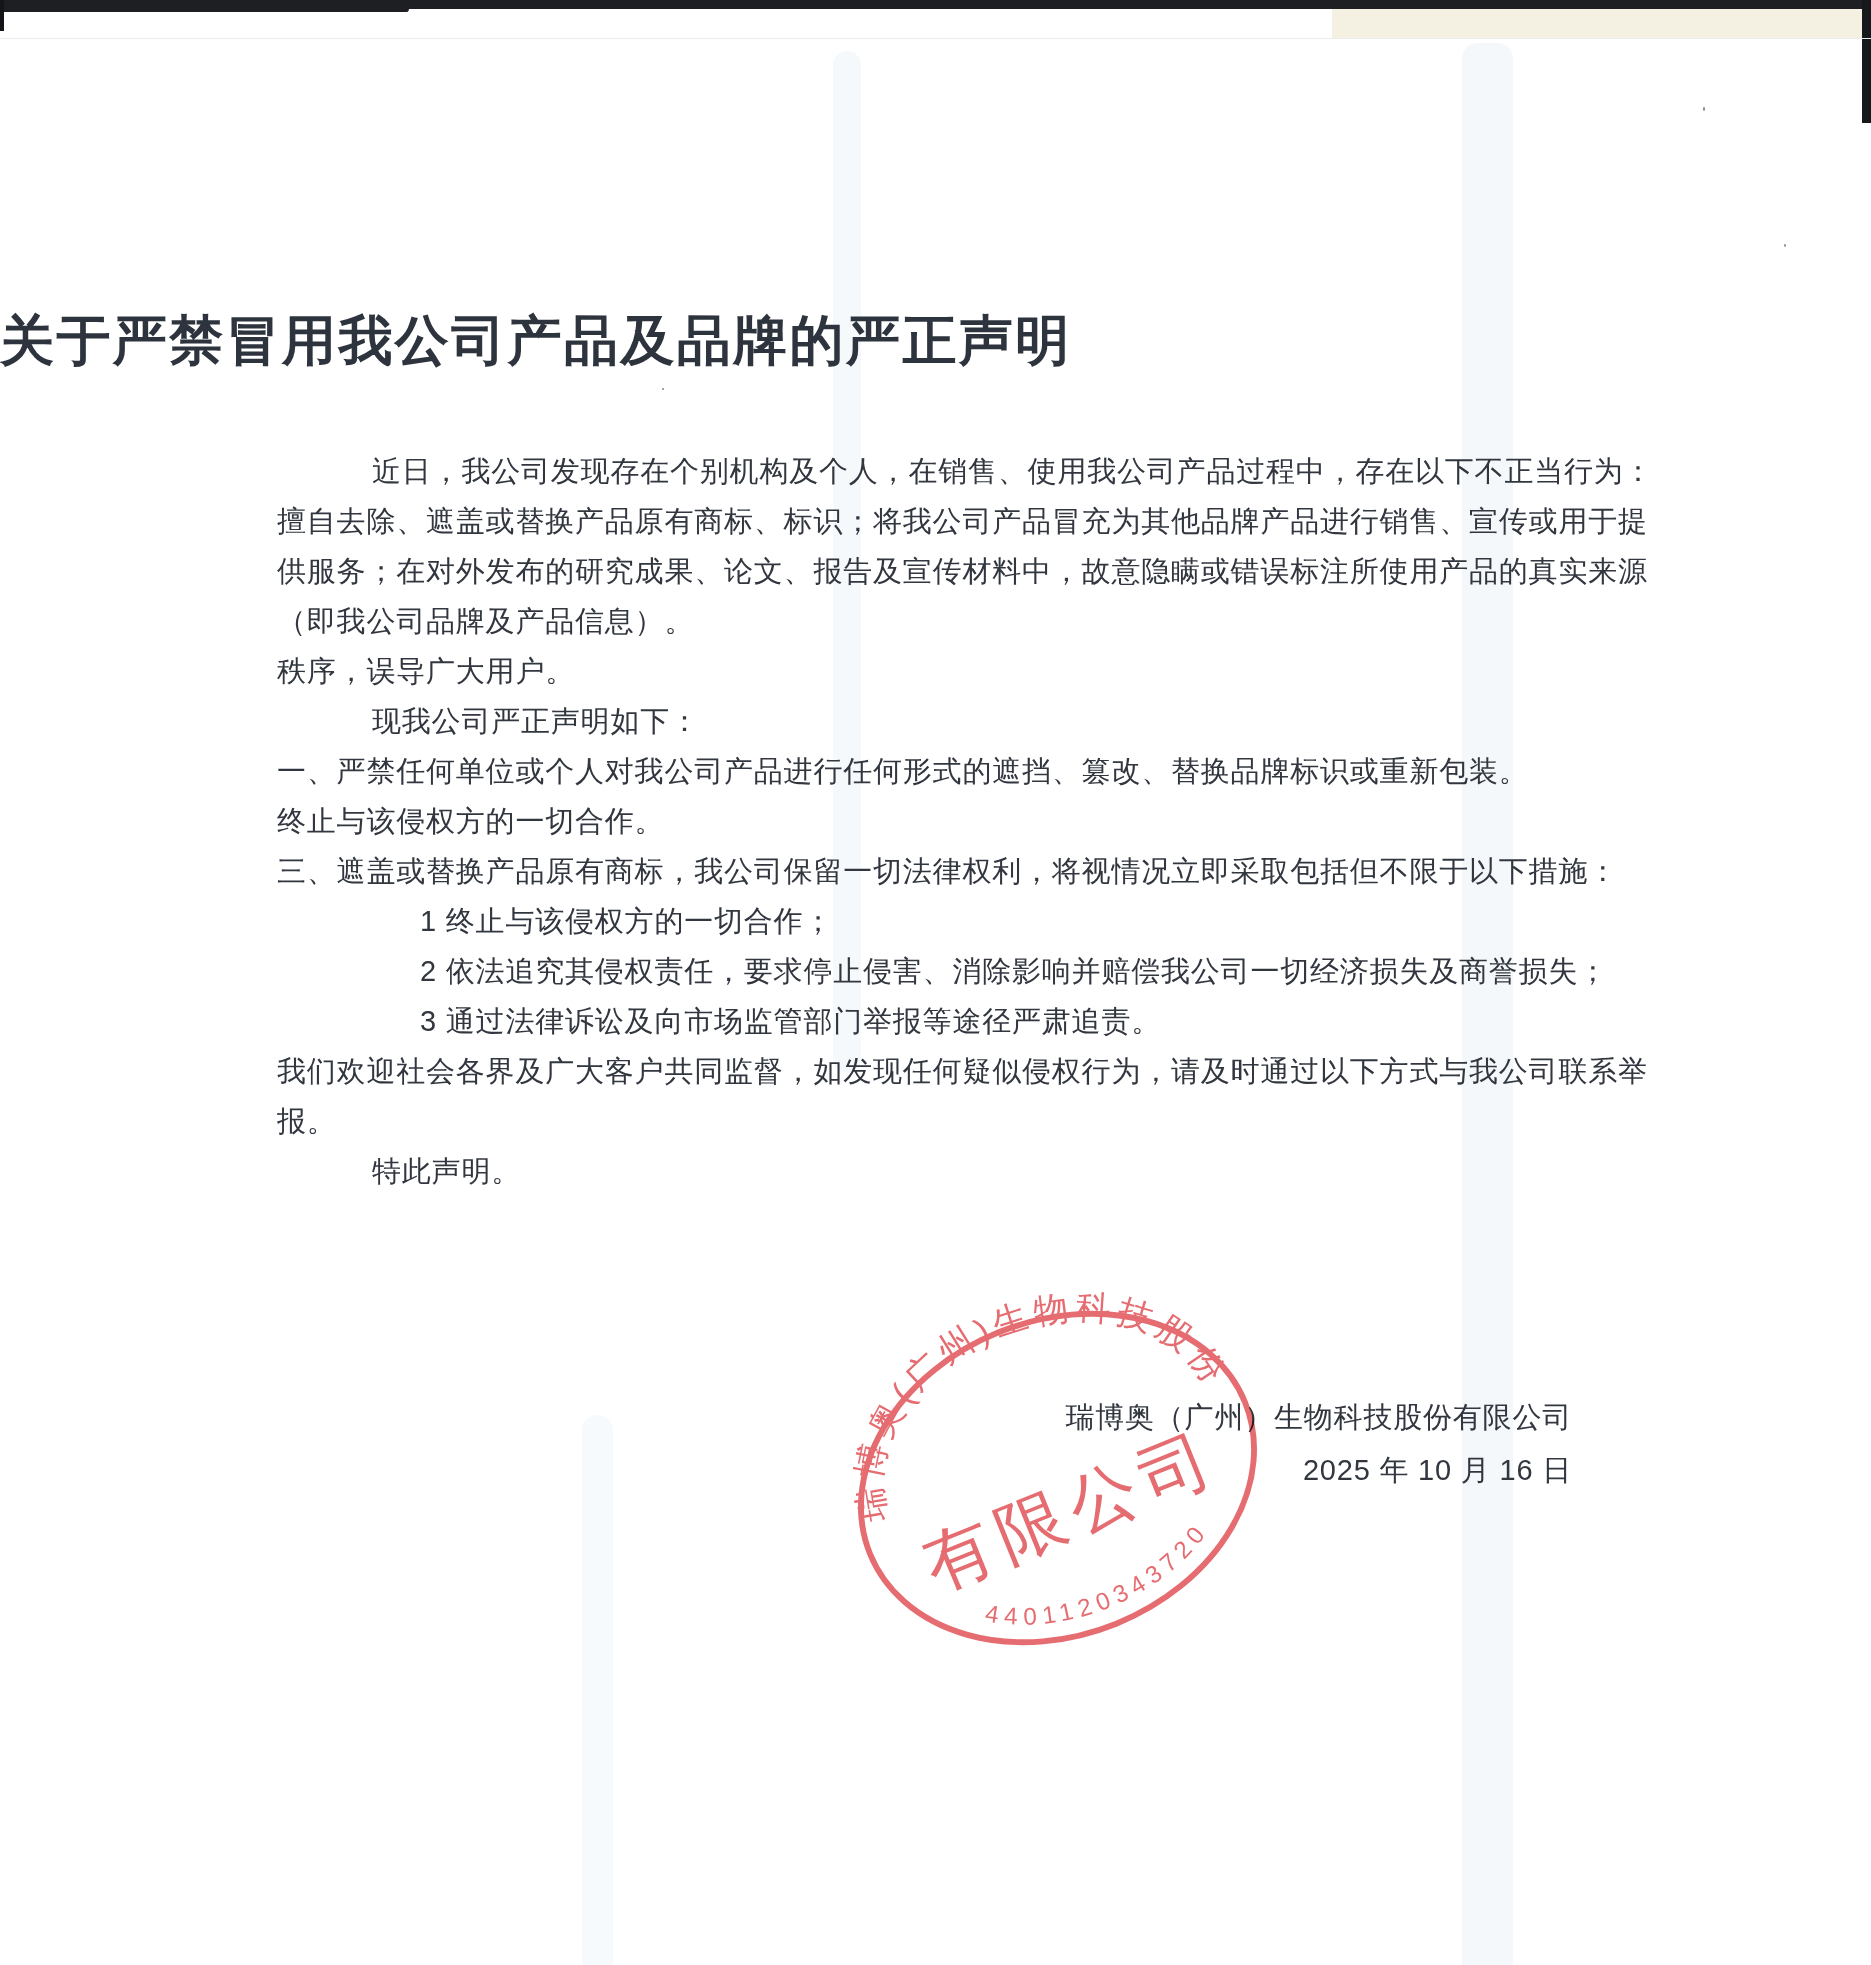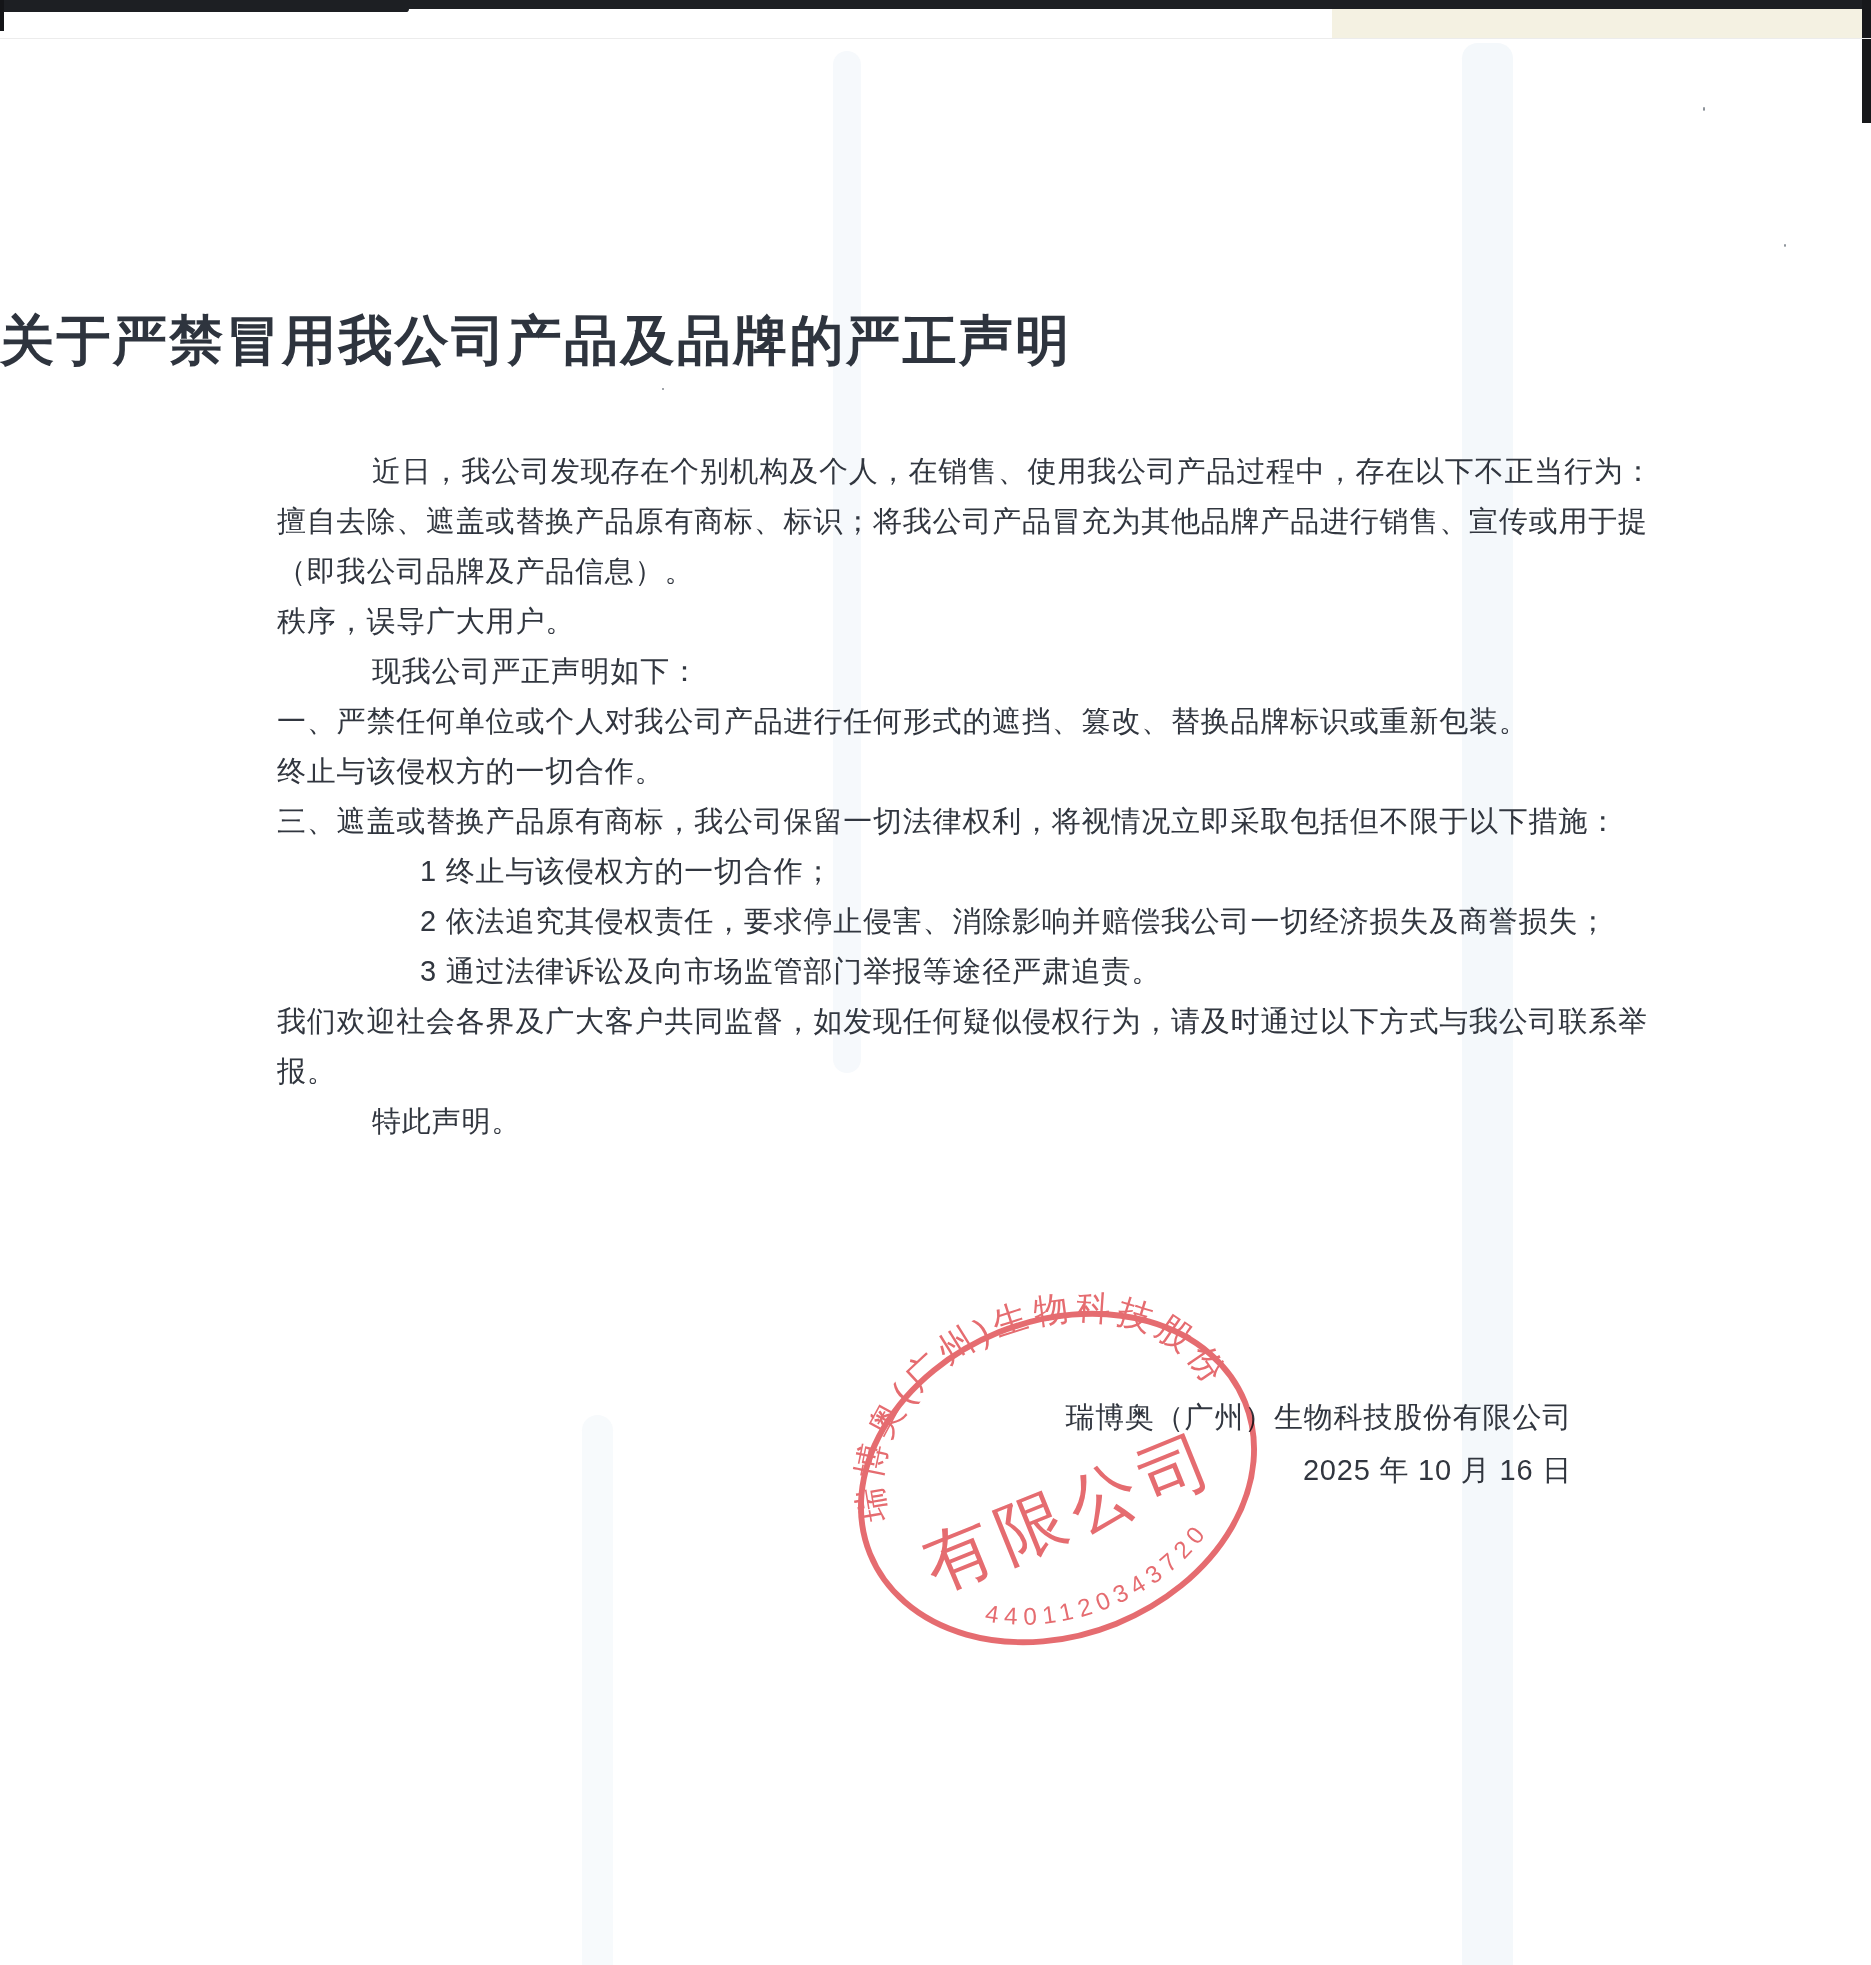--- a/index.html
+++ b/index.html
@@ -59,20 +59,21 @@
   <div class="streak s3"></div>
   <div class="speck" style="left:1703px;top:107px;width:2.4px;height:3.5px;"></div>
   <div class="speck" style="left:1784px;top:244px;width:2px;height:2.8px;"></div>
   <div class="speck" style="left:662px;top:388px;width:1.6px;height:2px;"></div>
 
   <div class="doc-title">关于严禁冒用我公司产品及品牌的严正声明</div>
 
   <div class="body-block">
     <div class="tline ind1">近日，我公司发现存在个别机构及个人，在销售、使用我公司产品过程中，存在以下不正当行为：</div>
     <div class="tline">擅自去除、遮盖或替换产品原有商标、标识；将我公司产品冒充为其他品牌产品进行销售、宣传或用于提</div>
+    <div class="tline">供服务；在对外发布的研究成果、论文、报告及宣传材料中，故意隐瞒或错误标注所使用产品的真实来源</div>
     <div class="tline">（即我公司品牌及产品信息）。</div>
     <div class="tline">秩序，误导广大用户。</div>
     <div class="tline ind1">现我公司严正声明如下：</div>
     <div class="tline">一、严禁任何单位或个人对我公司产品进行任何形式的遮挡、篡改、替换品牌标识或重新包装。</div>
     <div class="tline">终止与该侵权方的一切合作。</div>
     <div class="tline">三、遮盖或替换产品原有商标，我公司保留一切法律权利，将视情况立即采取包括但不限于以下措施：</div>
     <div class="tline ind2">1  终止与该侵权方的一切合作；</div>
     <div class="tline ind2">2  依法追究其侵权责任，要求停止侵害、消除影响并赔偿我公司一切经济损失及商誉损失；</div>
     <div class="tline ind2">3  通过法律诉讼及向市场监管部门举报等途径严肃追责。</div>
     <div class="tline">我们欢迎社会各界及广大客户共同监督，如发现任何疑似侵权行为，请及时通过以下方式与我公司联系举</div>

